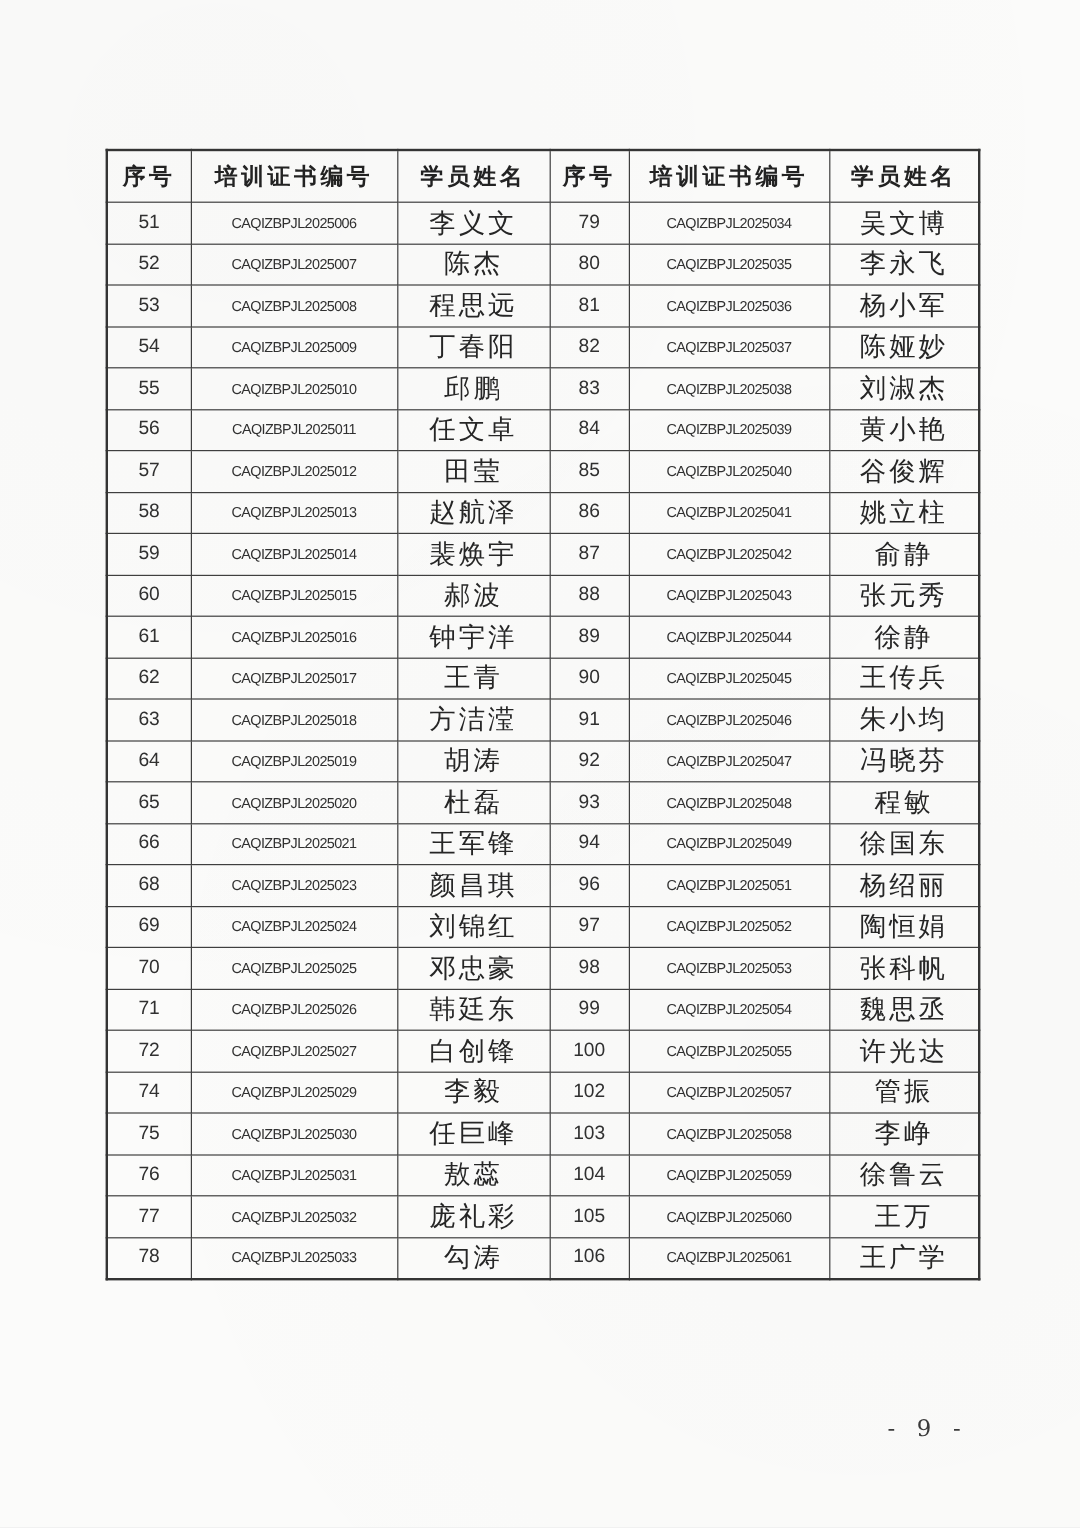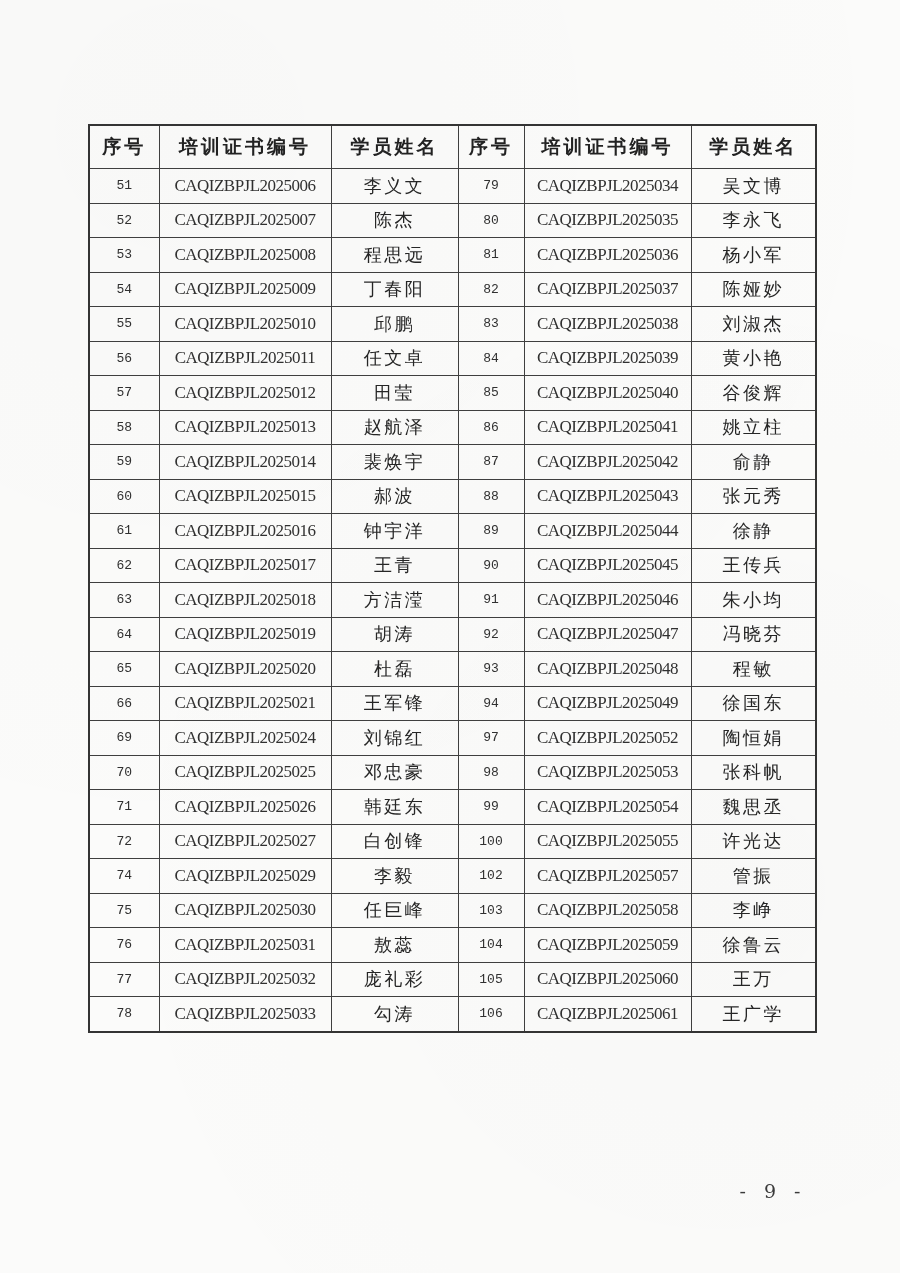--- a/index.html
+++ b/index.html
@@ -48,33 +48,33 @@
   }
   table.roster td {
     height: 33.5px;
     text-align: center;
     vertical-align: middle;
     padding: 0;
     white-space: nowrap;
     overflow: hidden;
   }
   td.c-serial {
-    font-family: Liberation Mono, monospace;
-    font-size: 13px;
+    font-family: Liberation Sans, sans-serif;
+    font-size: 16px;
     color: #303030;
   }
   td.c-cert {
-    font-family: Liberation Serif, serif;
-    font-size: 17px;
+    font-family: Liberation Sans, sans-serif;
+    font-size: 12px;
     letter-spacing: -0.5px;
     color: #303030;
   }
   td.c-name {
     font-family: Liberation Mono, monospace;
-    font-size: 18px;
+    font-size: 22px;
     letter-spacing: 2.5px;
     color: #262626;
   }
   .page-number {
     position: absolute;
     left: 718px;
     top: 1180px;
     width: 110px;
     text-align: center;
     font-family: "DejaVu Serif", serif;
@@ -230,20 +230,28 @@
         </tr>
         <tr>
           <td class="c-serial">66</td>
           <td class="c-cert">CAQIZBPJL2025021</td>
           <td class="c-name">王军锋</td>
           <td class="c-serial">94</td>
           <td class="c-cert">CAQIZBPJL2025049</td>
           <td class="c-name">徐国东</td>
         </tr>
         <tr>
+          <td class="c-serial">68</td>
+          <td class="c-cert">CAQIZBPJL2025023</td>
+          <td class="c-name">颜昌琪</td>
+          <td class="c-serial">96</td>
+          <td class="c-cert">CAQIZBPJL2025051</td>
+          <td class="c-name">杨绍丽</td>
+        </tr>
+        <tr>
           <td class="c-serial">69</td>
           <td class="c-cert">CAQIZBPJL2025024</td>
           <td class="c-name">刘锦红</td>
           <td class="c-serial">97</td>
           <td class="c-cert">CAQIZBPJL2025052</td>
           <td class="c-name">陶恒娟</td>
         </tr>
         <tr>
           <td class="c-serial">70</td>
           <td class="c-cert">CAQIZBPJL2025025</td>

